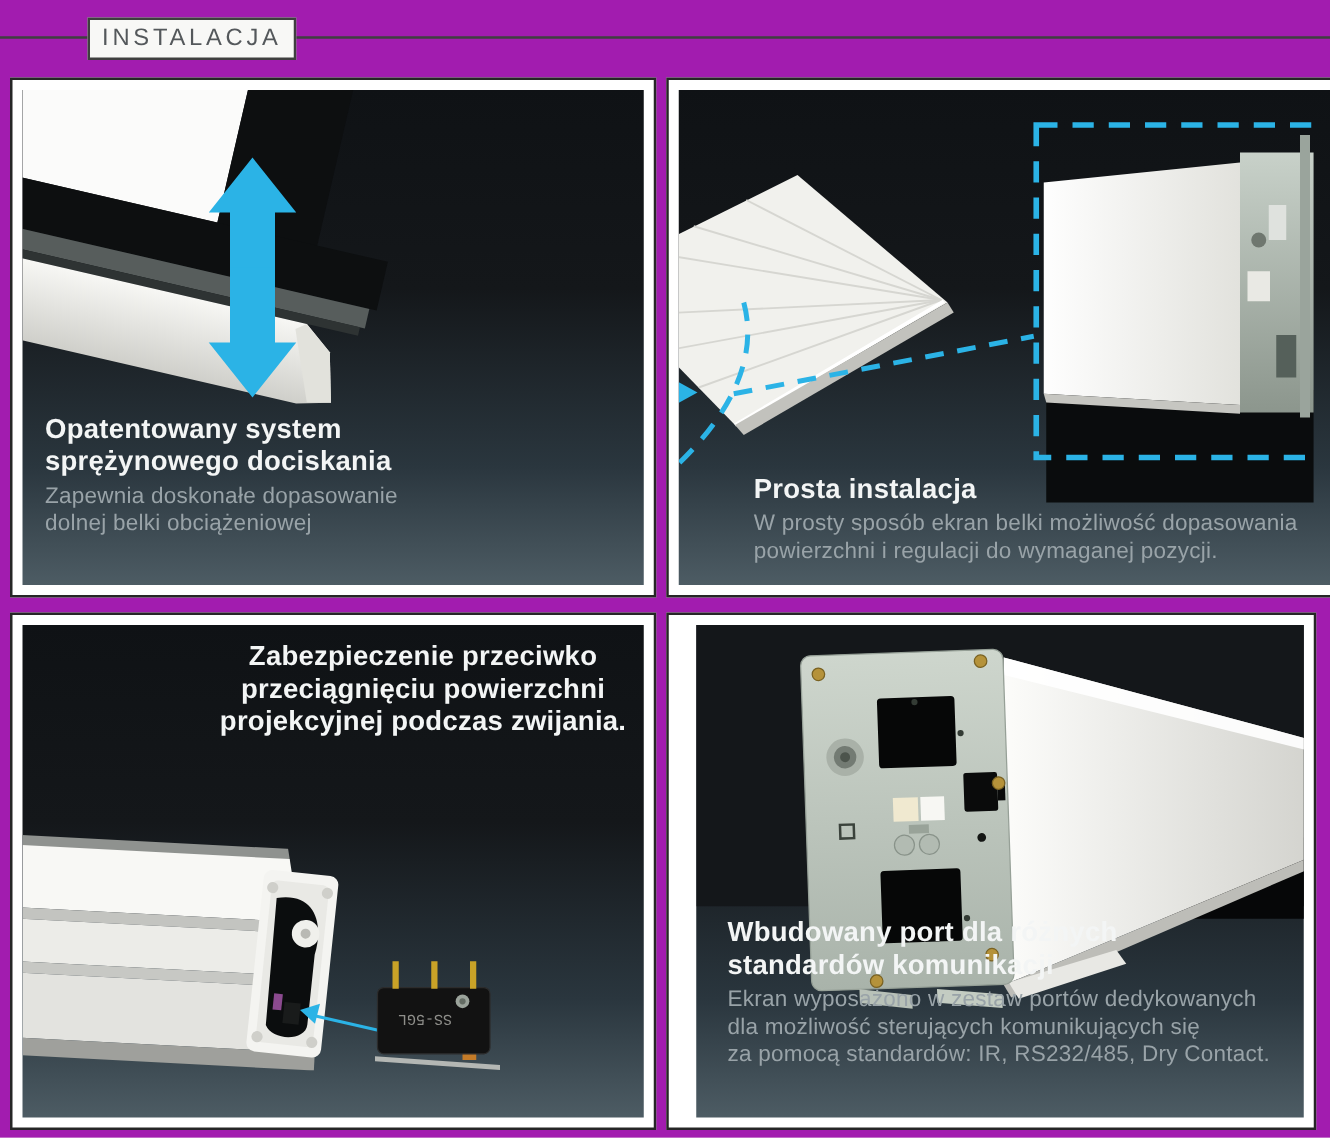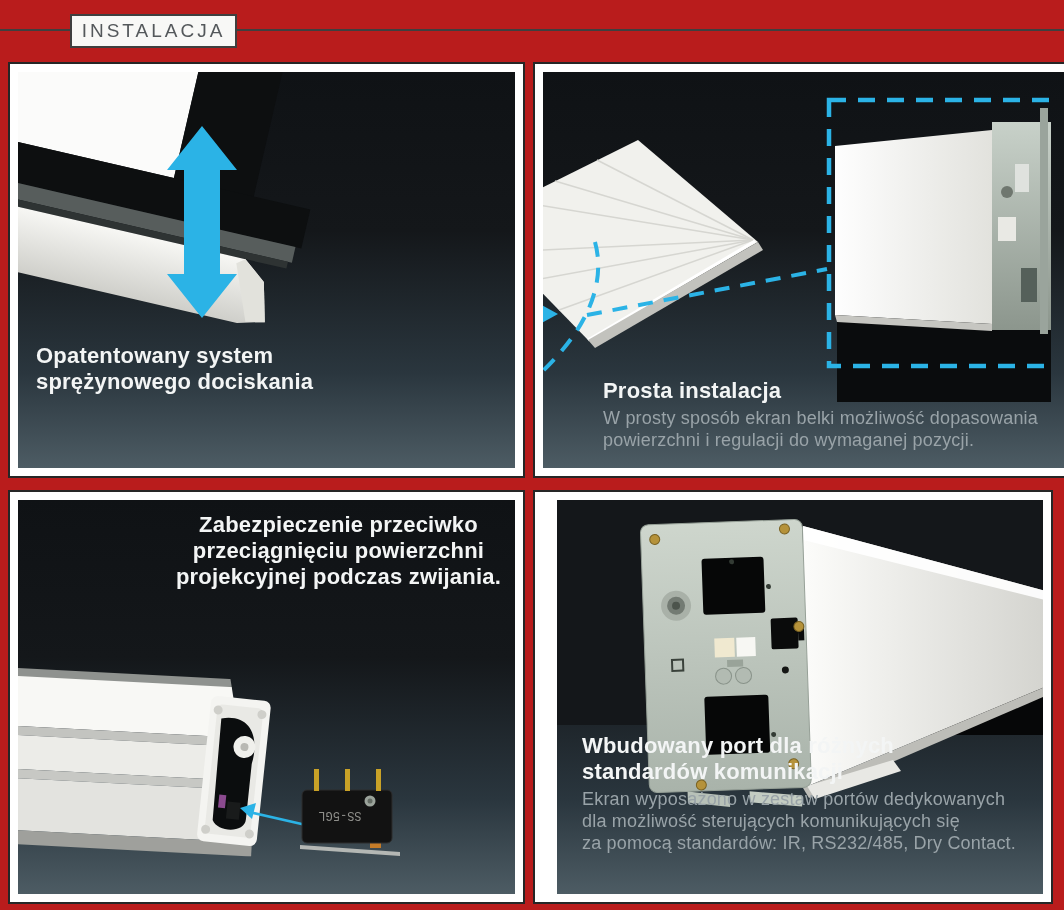--- a/index.html
+++ b/index.html
@@ -1,36 +1,36 @@
 <!DOCTYPE html>
 <html><head>
 <meta charset="utf-8">
 <style>
   html,body{margin:0;padding:0;}
   body{background:#f3f3f1;font-family:"Liberation Sans",sans-serif;}
-  .page{position:relative;width:1064px;height:910px;background:#b91c1c;overflow:hidden;}
+  .page{position:relative;width:1064px;height:910px;background:#a21caf;overflow:hidden;}
 
   
   .header-rule{position:absolute;left:0;top:29px;width:1064px;height:2px;background:#3f3f3f;}
   .title-box{position:absolute;left:70px;top:14px;width:167px;height:34px;background:#f8f8f6;
              border:2px solid #3f3f3f;box-sizing:border-box;display:flex;align-items:center;justify-content:center;}
   .title-box span{font-size:19px;letter-spacing:3px;color:#54585b;}
 
   
   .panel{position:absolute;background:#ffffff;border:2px solid #262626;padding:8px;box-sizing:border-box;}
   #panel-1{left:8px;top:62px;width:517px;height:416px;}
   #panel-2{left:533px;top:62px;width:588px;height:416px;padding-right:0;}
   #panel-3{left:8px;top:490px;width:517px;height:414px;}
   #panel-4{left:533px;top:490px;width:520px;height:414px;padding-left:22px;}
   .panel-content{position:relative;width:100%;height:100%;overflow:hidden;
      background:linear-gradient(180deg,#0f1215 0%,#14171a 40%,#2a363e 76%,#4d5c64 100%);}
   .illu{position:absolute;left:0;top:0;display:block;}
 
   .text{position:absolute;}
-  #panel-1 .text{left:18px;top:258px;margin-top:13px;}
+  #panel-1 .text{left:18px;top:258px;}
   #panel-2 .text{left:60px;top:306px;}
   #panel-3 .text{right:14px;top:12px;text-align:center;}
   #panel-4 .text{left:25px;top:233px;}
   .h{color:#f3f5f5;font-weight:bold;font-size:22px;line-height:1.18;white-space:pre-line;letter-spacing:.2px;}
   .d{color:#99a3a8;font-size:18px;line-height:1.22;white-space:pre-line;letter-spacing:.2px;margin-top:4px;}
 </style>
 </head>
 <body>
 
 <div class="page">
@@ -57,20 +57,22 @@
           <rect x="-30" y="126" width="320" height="7" fill="#2e3333"></rect>
           <polygon points="-30,133 248,133 271,151 281,190 254,197 -30,197" fill="url(#barG)"></polygon>
           <polygon points="248,133 271,151 281,190 262,194 240,139" fill="#e2e2dc"></polygon>
         </g>
         <polygon points="184,54 219,98 202,98 202,158 166,158 166,98 149,98" fill="#2bb3e6"></polygon>
         <polygon points="184,246 219,202 202,202 202,142 166,142 166,202 149,202" fill="#2bb3e6"></polygon>
       </svg>
       <div class="text">
         <div class="h">Opatentowany system
 sprężynowego dociskania</div>
+        <div class="d">Zapewnia doskonałe dopasowanie
+dolnej belki obciążeniowej</div>
       </div>
     </div>
   </div>
 
   <div class="panel" id="panel-2">
     <div class="panel-content">
       <svg class="illu" width="508" height="396" viewBox="0 0 508 396">
         <defs>
           <linearGradient id="boxG" x1="0" y1="0" x2="1" y2="0">
             <stop offset="0" stop-color="#fefefe"></stop>

